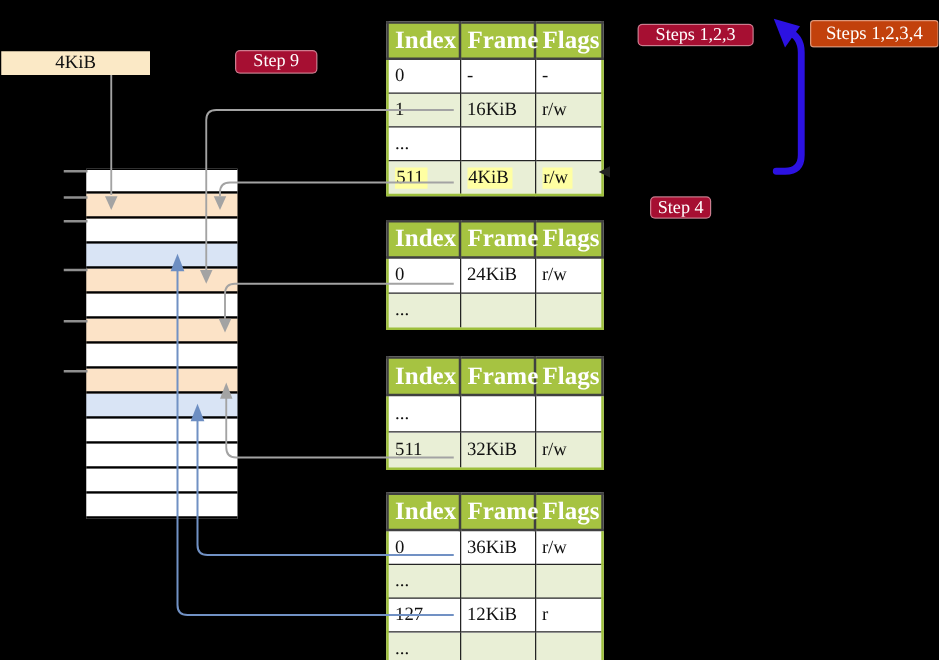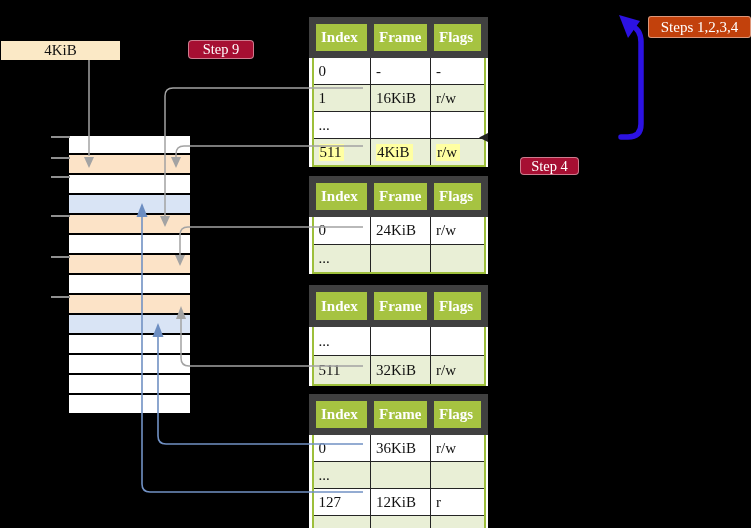--- a/index.html
+++ b/index.html
@@ -16,38 +16,38 @@
   .badge{
     position:absolute;display:flex;align-items:center;justify-content:center;
     color:#fff;font-size:14.5px;border-radius:4px;border:1px solid rgba(255,255,255,.45);
     box-sizing:border-box;white-space:nowrap;
   }
   .badge.red{background:#a60f32;}
   .badge.violet{background:#c2410c;border-radius:3px;}
   #badge-step0{left:188px;top:40px;width:66px;height:19px;}
   #badge-steps123{left:510px;top:19px;width:93px;height:18px;}
   #badge-steps1234{left:648px;top:16px;width:103px;height:22px;font-size:15px;}
-  #badge-step4{left:520px;top:157px;width:59px;height:18px;}
+  #badge-step4{left:520px;top:157px;width:49px;height:18px;}
   
   #memory-strip{position:absolute;left:69px;top:135px;width:121px;height:280px;z-index:1;}
   .mrow{width:121px;height:20px;box-sizing:border-box;border-bottom:2px solid #000;}
   .mrow:first-child{border-top:1.5px solid #000;}
   .tick{position:absolute;left:51px;width:19px;height:2px;background:#8f8f8f;z-index:1;}
   
   .ptable{position:absolute;left:309px;width:172px;z-index:2;}
   .ptable table{
     border-collapse:collapse;width:172px;table-layout:fixed;
     border:2px solid #9dbf3b;background:#fff;
   }
   .ptable col.c-index{width:58px;}
   .ptable col.c-frame{width:60px;}
   .ptable col.c-flags{width:54px;}
   .ptable th{
-    background:#a6c341;color:#fff;font-weight:bold;font-size:15px;
-    text-align:left;padding:0 0 0 5px;border:7px solid #404040;height:27px;
+    background:#a6c341;color:#fff;font-weight:bold;font-size:20px;
+    text-align:left;padding:0 0 0 5px;border:2px solid #404040;height:27px;
   }
   .ptable td{
     border:1px solid #242424;font-size:15px;color:#111;
     padding:0 0 0 5px;height:26px;background:#fff;overflow:hidden;
   }
   .ptable tr.shade td{background:#e9efd6;}
   #table-1{top:17px;}
   #table-2{top:176px;}
   #table-2 td{height:27px;}
   #table-3{top:285px;}
@@ -65,20 +65,21 @@
   .bigahead{fill:#2c12e2;stroke:none;}
 </style>
 </head>
 <body>
 
 <div id="canvas">
 
   <div class="cream-label">4KiB</div>
 
   <div class="badge red" id="badge-step0">Step 9</div>
+  <div class="badge red" id="badge-steps123">Steps 1,2,3</div>
   <div class="badge violet" id="badge-steps1234">Steps 1,2,3,4</div>
   <div class="badge red" id="badge-step4">Step 4</div>
 
   <div id="memory-strip">
     <div class="mrow" style="background: rgb(255, 255, 255);"></div>
     <div class="mrow" style="background: rgb(252, 227, 199);"></div>
     <div class="mrow" style="background: rgb(255, 255, 255);"></div>
     <div class="mrow" style="background: rgb(217, 228, 245);"></div>
     <div class="mrow" style="background: rgb(252, 227, 199);"></div>
     <div class="mrow" style="background: rgb(255, 255, 255);"></div>

